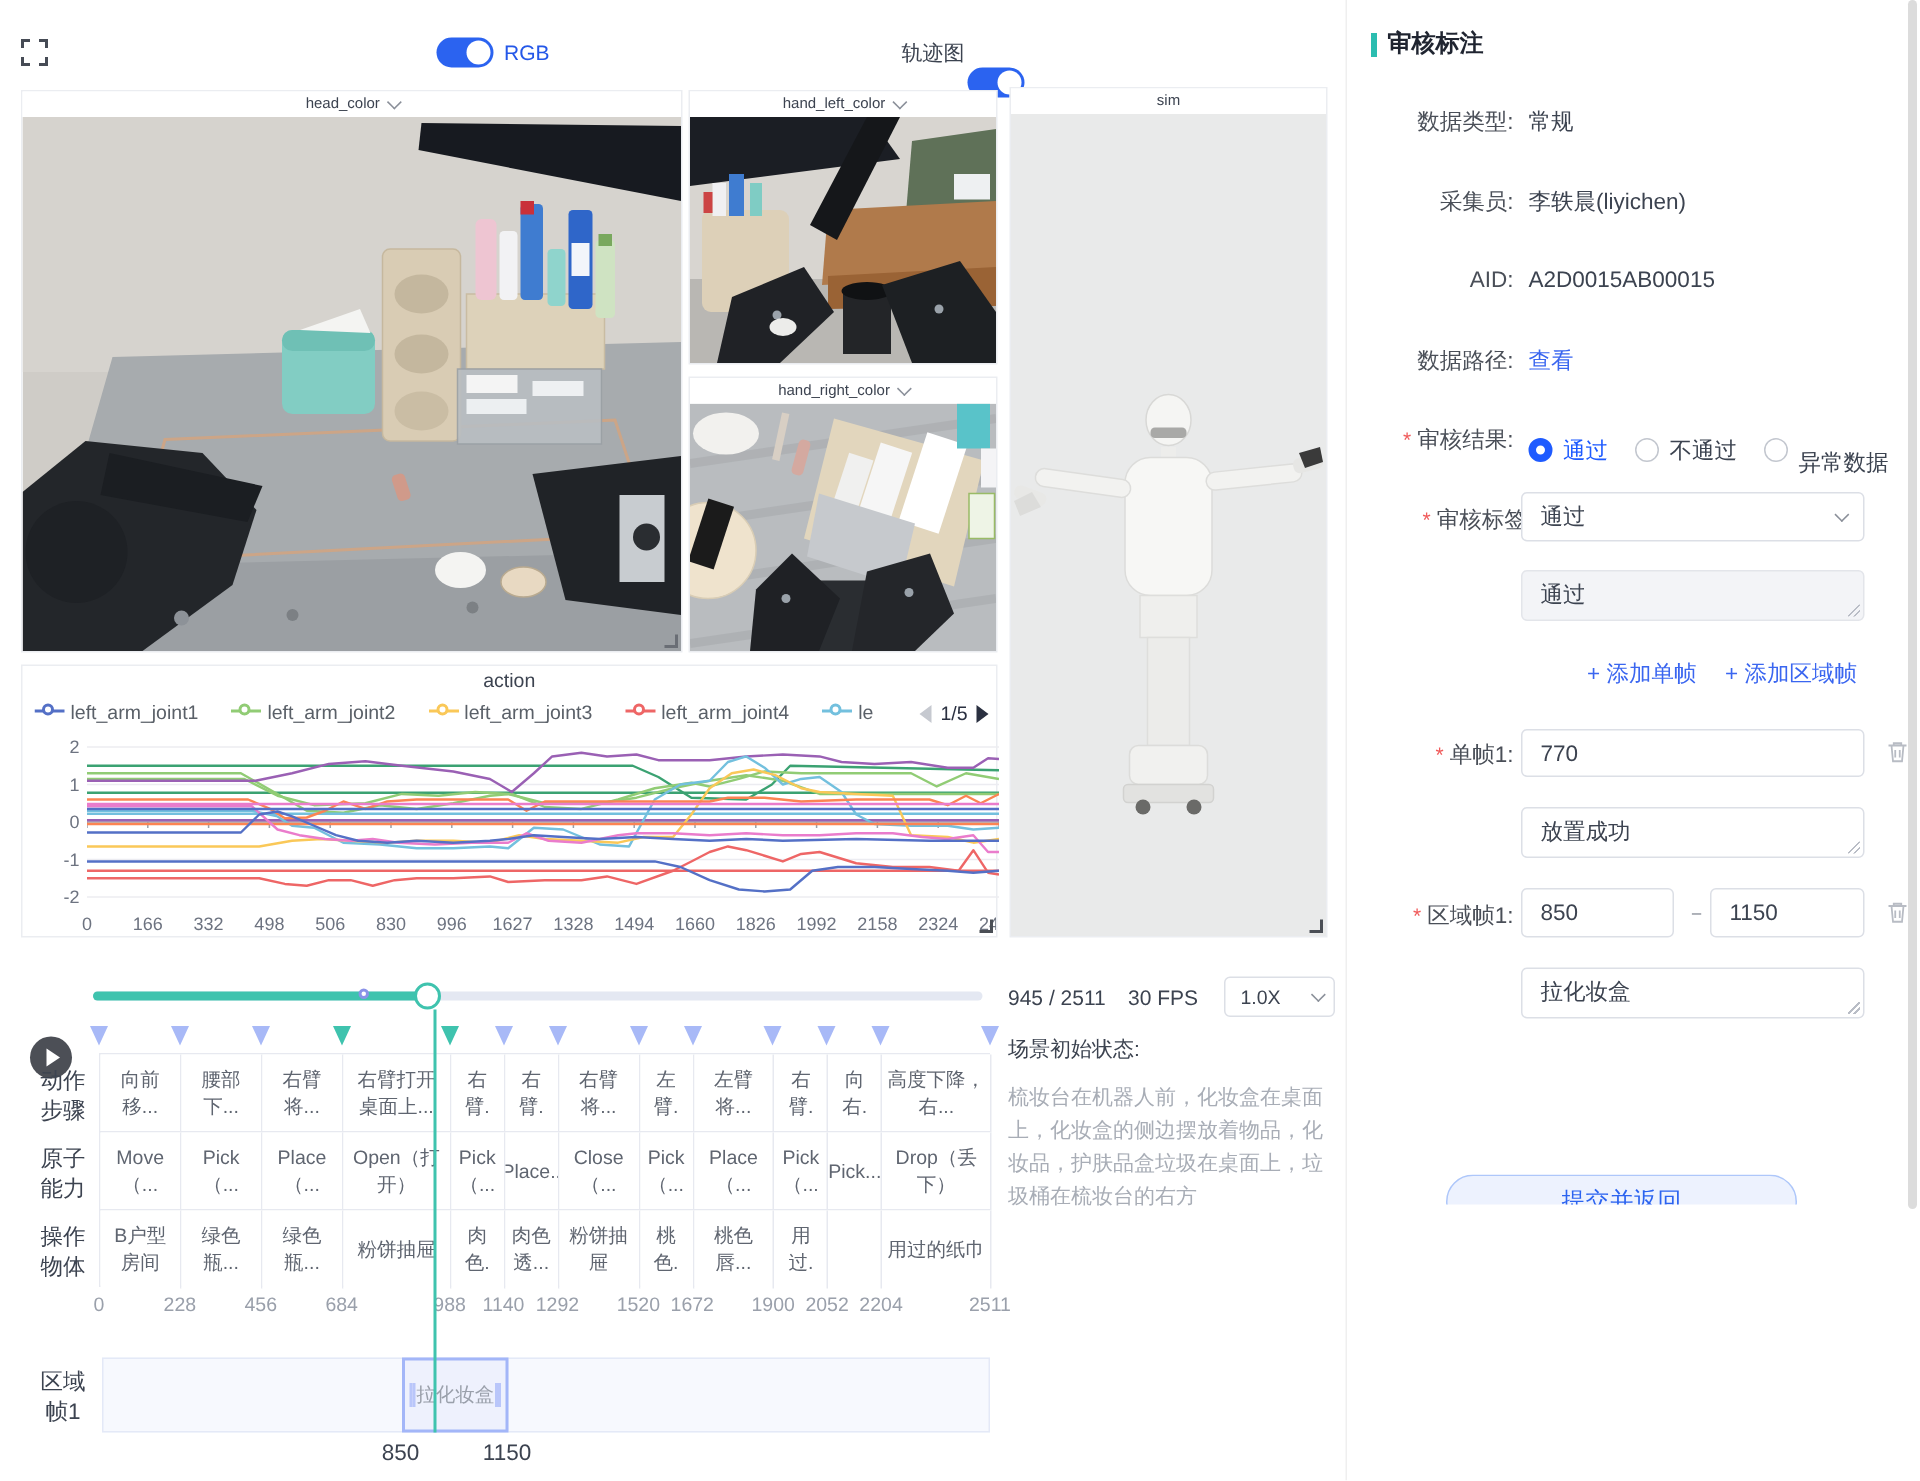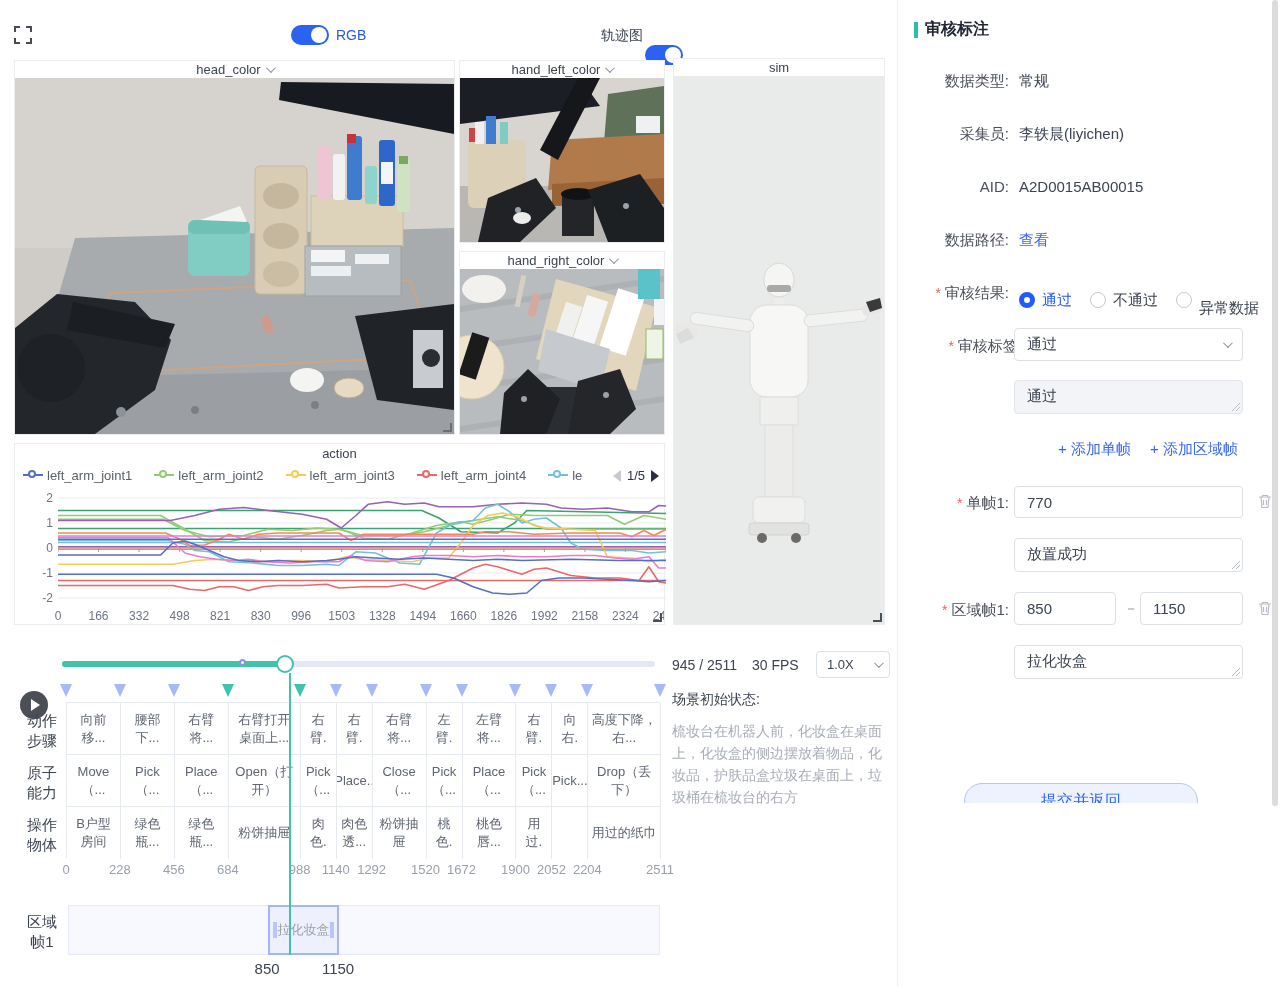--- a/index.html
+++ b/index.html
@@ -14,21 +14,21 @@
   .fs-tr { right:0; top:0; border-left:none!important; border-bottom:none!important; }
   .fs-bl { left:0; bottom:0; border-right:none!important; border-top:none!important; }
   .fs-br { right:0; bottom:0; border-left:none!important; border-top:none!important; }
   .toggle { width:38px; height:20px; border-radius:10px; background:#2b63f0; position:relative; cursor:pointer; }
   .toggle .knob { position:absolute; right:2px; top:2px; width:16px; height:16px; border-radius:50%; background:#fff; }
   .lbl { font-size:14px; color:#3c4350; }
   .lbl-blue { color:#2457e8; }
 
   
   .panel { position:absolute; border:1px solid #ebedf1; background:#fff; }
-  .panel-hd { height:17px; display:flex; align-items:center; justify-content:center; gap:5px; font-size:13px; color:#3c4350; background:#fff; }
+  .panel-hd { height:17px; display:flex; align-items:center; justify-content:center; gap:5px; font-size:10px; color:#3c4350; background:#fff; }
   .chev { width:7px; height:7px; border-right:1.5px solid #8a8f99; border-bottom:1.5px solid #8a8f99; transform:rotate(45deg) translateY(-2px); display:inline-block; }
   .vid { position:relative; overflow:hidden; }
   .grip { position:absolute; right:2px; bottom:2px; width:9px; height:9px; border-right:2px solid #4a4e55; border-bottom:2px solid #4a4e55; }
 
   
   .legend-item { display:inline-flex; align-items:center; gap:4px; margin-right:22px; font-size:13px; color:#5a6068; }
   .lmark { position:relative; width:20px; height:10px; }
   .lmark .ln { position:absolute; left:0; top:4px; width:20px; height:2px; }
   .lmark .ci { position:absolute; left:5px; top:0; width:8px; height:8px; border-radius:50%; background:#fff; border:2px solid; }
   .pager-arrow-l { width:0; height:0; border-top:6px solid transparent; border-bottom:6px solid transparent; border-right:8px solid #c6c9d0; }
@@ -323,24 +323,24 @@
         <polyline points="0.0,47.5 109.9,47.5 127.0,63.0 141.6,66.8 158.7,69.3 175.8,70.5 190.5,69.3 207.6,71.8 232.0,73.0 256.4,71.8 280.8,71.8 293.0,65.5 307.7,70.5 329.6,71.8 354.1,66.8 366.3,65.5 390.7,65.5 415.1,66.8 439.5,65.5 463.9,66.8 488.4,66.8 512.8,65.5 537.2,65.5 556.7,68.0 573.8,69.3 590.9,66.8 600.7,78.0 608.0,78.0" fill="none" stroke="#ea7ccc" stroke-width="1.6" stroke-linejoin="round"></polyline>
         <polyline points="0.0,65.0 102.6,65.0 114.8,53.0 127.0,51.0 136.7,54.3 151.4,60.5 166.0,66.8 180.7,70.5 200.2,71.8 219.8,70.5 244.2,71.8 268.6,70.5 280.8,69.3 297.9,66.8 317.4,68.0 341.8,69.3 366.3,68.0 390.7,69.3 415.1,70.5 439.5,69.3 463.9,70.5 512.8,69.3 561.6,70.5 608.0,70.5" fill="none" stroke="#5470c6" stroke-width="1.6" stroke-linejoin="round"></polyline>
         <polyline points="0.0,84.3 378.5,84.3 395.6,88.0 415.1,96.8 434.6,103.0 451.7,104.3 468.8,103.0 483.5,90.5 500.6,88.0 525.0,88.0 549.4,89.3 573.8,90.5 590.9,91.8 608.0,90.5" fill="none" stroke="#5470c6" stroke-width="1.6" stroke-linejoin="round"></polyline>
         <polyline points="0.0,49.3 608.0,49.3" fill="none" stroke="#5470c6" stroke-width="1.6" stroke-linejoin="round"></polyline>
       </svg>
     <div id="xlabels" class="abs" style="left:0;top:163px;width:649px;height:17px;overflow:hidden;">
         <div class="xtick" style="left: 43px; top: 2px;">0</div>
         <div class="xtick" style="left: 83.5333px; top: 2px;">166</div>
         <div class="xtick" style="left: 124.067px; top: 2px;">332</div>
         <div class="xtick" style="left: 164.6px; top: 2px;">498</div>
-        <div class="xtick" style="left: 205.133px; top: 2px;">821</div>
+        <div class="xtick" style="left: 205.133px; top: 2px;">506</div>
         <div class="xtick" style="left: 245.667px; top: 2px;">830</div>
         <div class="xtick" style="left: 286.2px; top: 2px;">996</div>
-        <div class="xtick" style="left: 326.733px; top: 2px;">1503</div>
+        <div class="xtick" style="left: 326.733px; top: 2px;">1627</div>
         <div class="xtick" style="left: 367.267px; top: 2px;">1328</div>
         <div class="xtick" style="left: 407.8px; top: 2px;">1494</div>
         <div class="xtick" style="left: 448.333px; top: 2px;">1660</div>
         <div class="xtick" style="left: 488.867px; top: 2px;">1826</div>
         <div class="xtick" style="left: 529.4px; top: 2px;">1992</div>
         <div class="xtick" style="left: 569.933px; top: 2px;">2158</div>
         <div class="xtick" style="left: 610.467px; top: 2px;">2324</div>
         <div class="xtick" style="left: 651px; top: 2px;">2490</div>
       </div>
     <div class="grip" style="border-color:#4a4e55;"></div>

